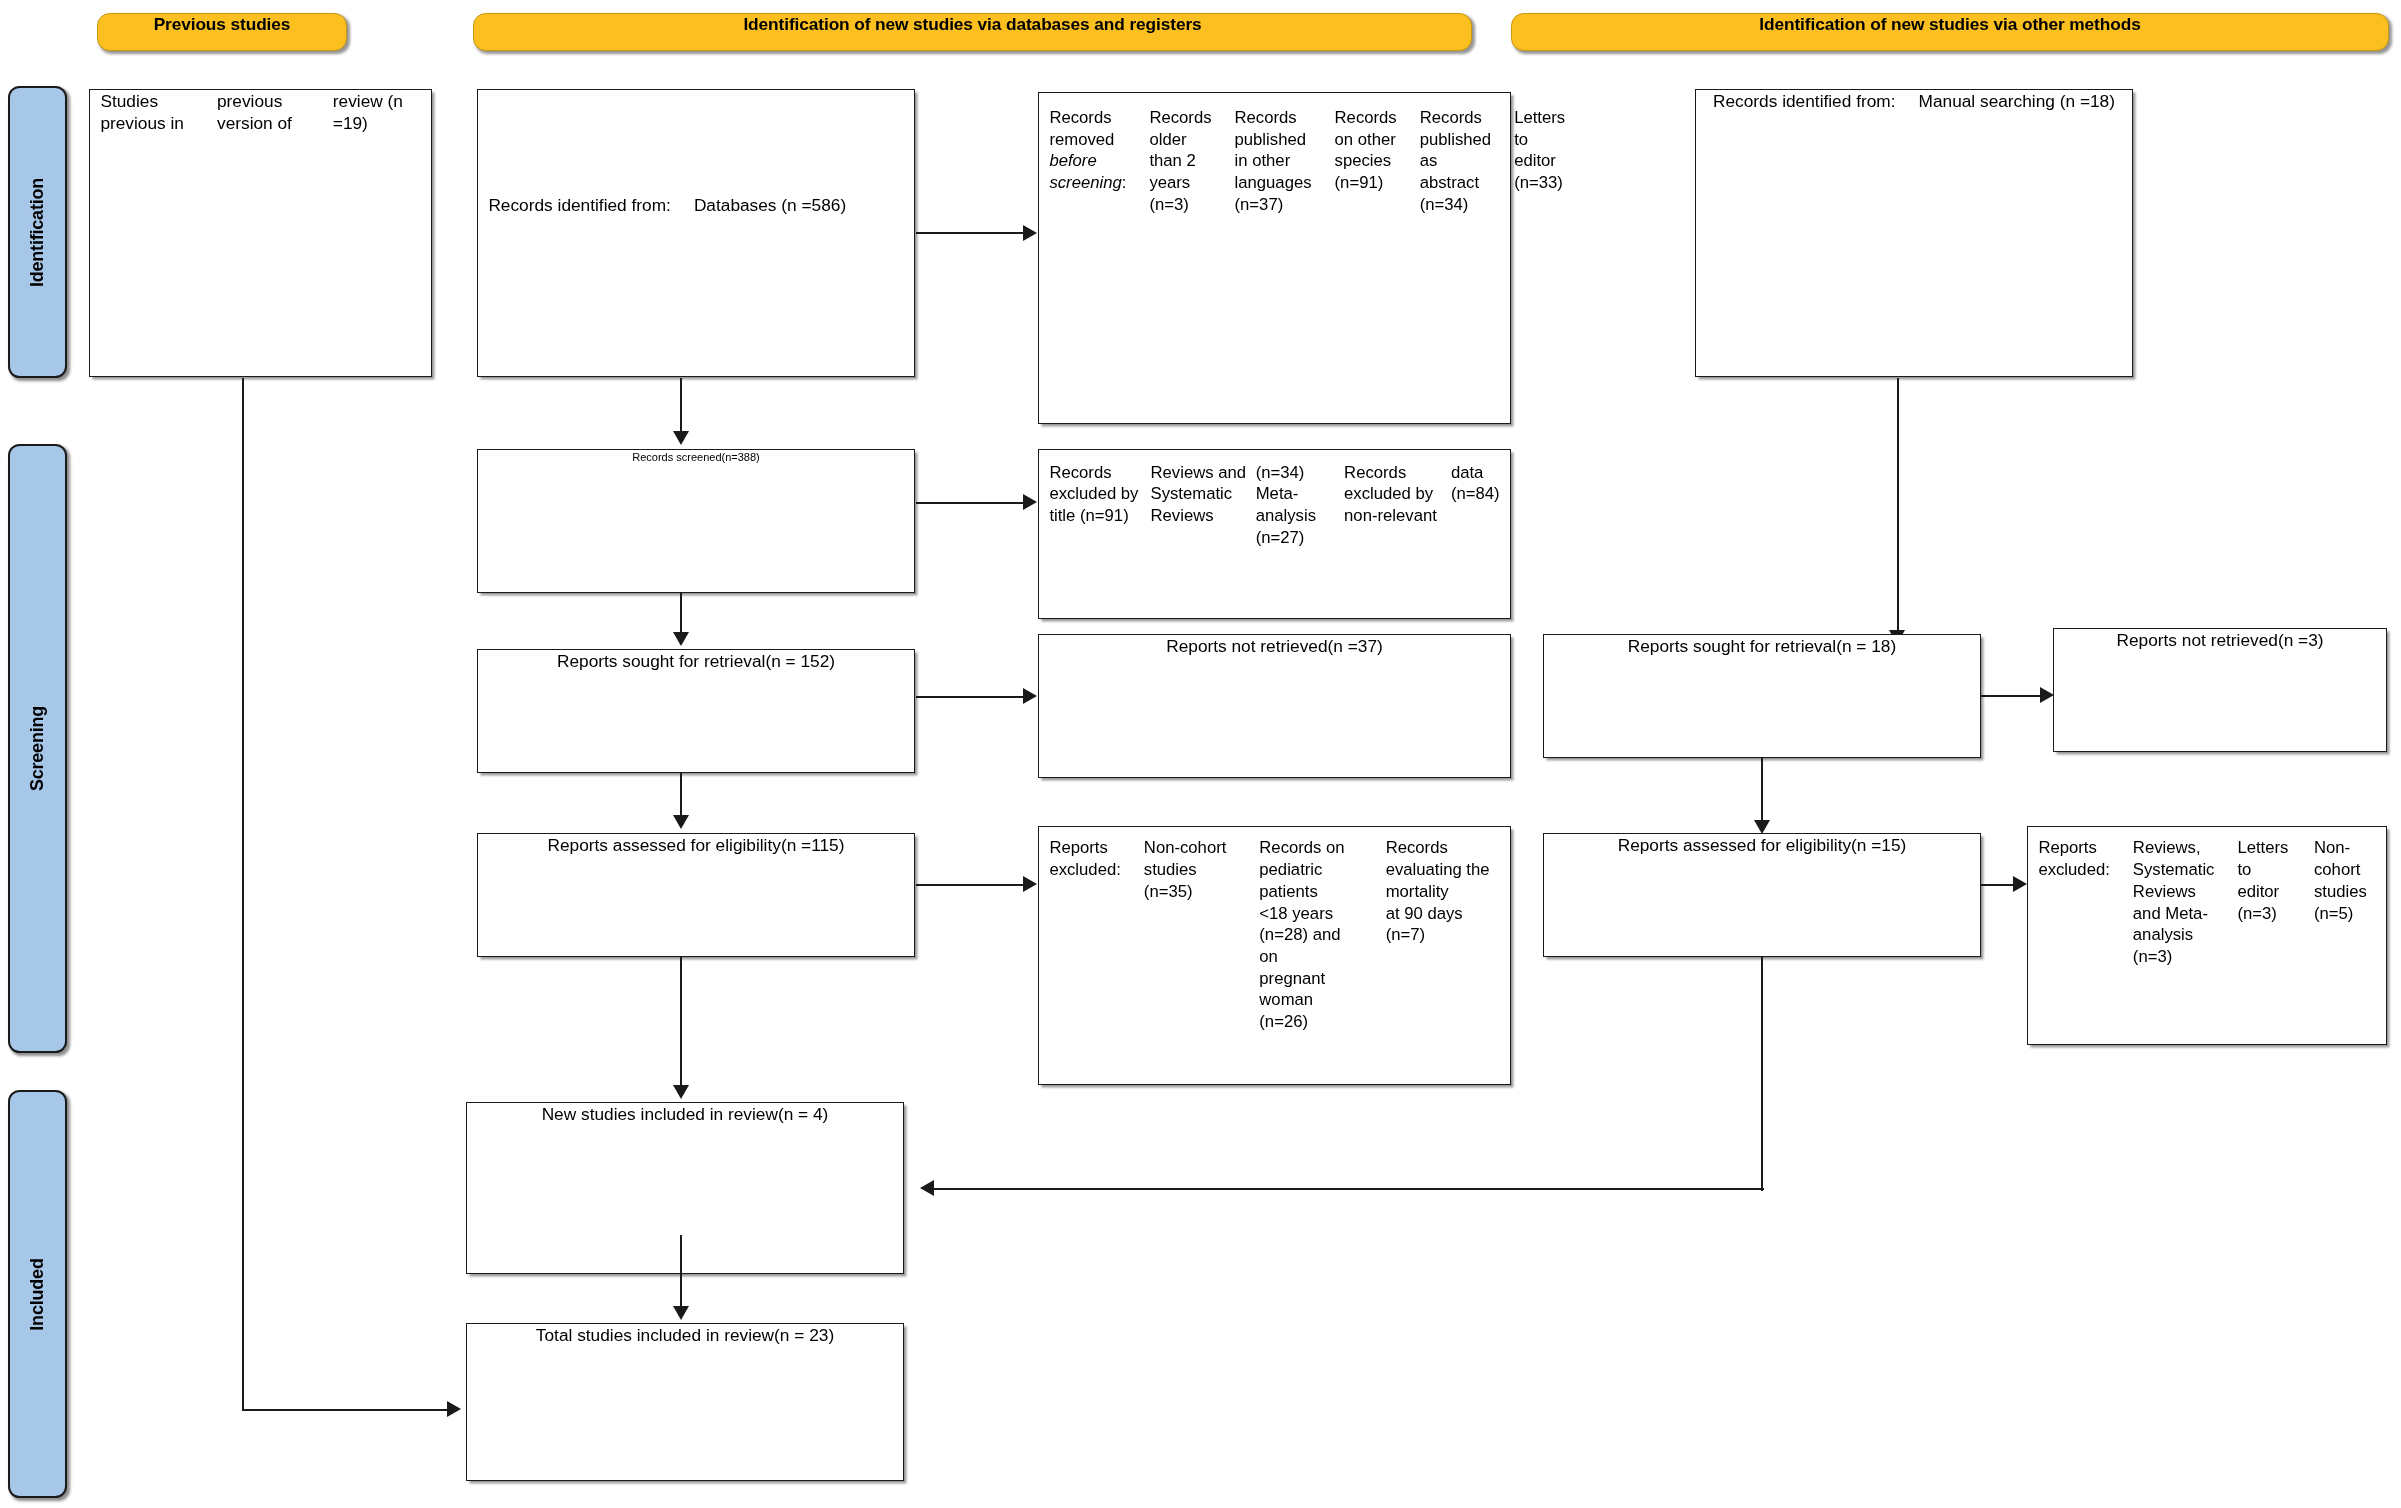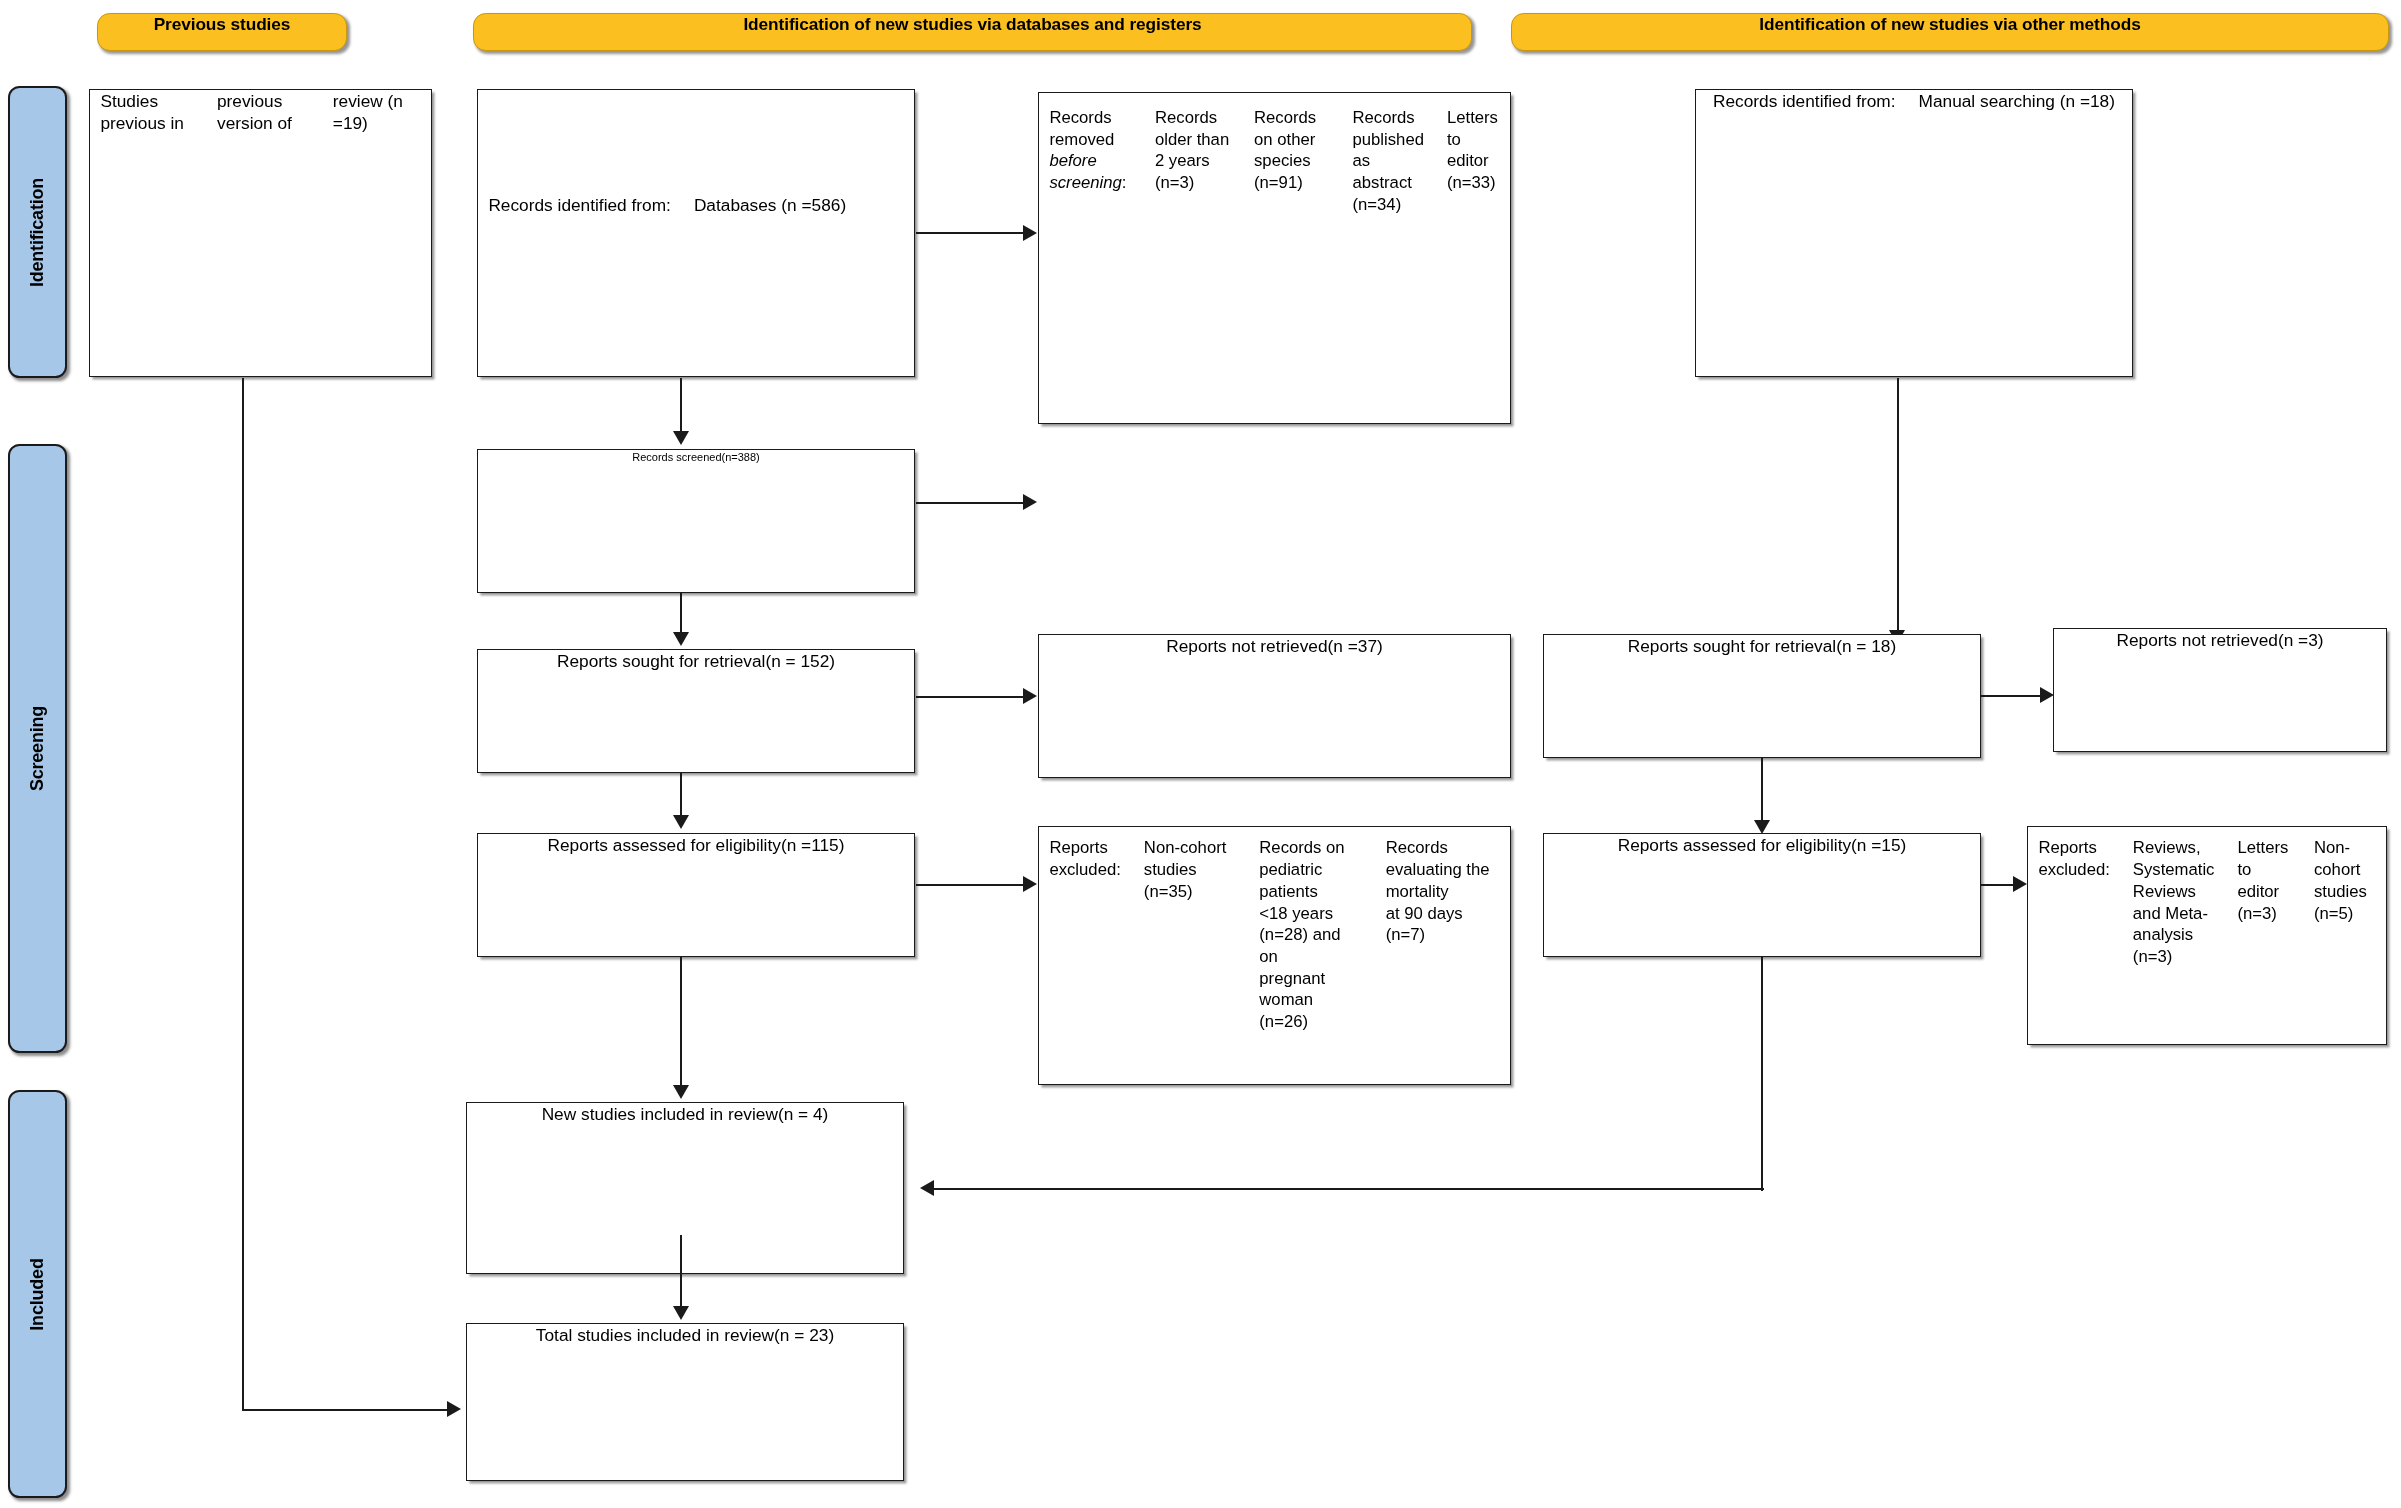--- a/index.html
+++ b/index.html
@@ -144,37 +144,46 @@
     <p>Records identified from:</p>
     <p class="indent">Databases (n =586)</p>
   </div>
 
   <div class="hline" style="left:916px; top:232px; width:110px;"></div>
   <div class="arrow right" style="left:1023px; top:225px;"></div>
 
   <div class="box top" style="left:1038px; top:92px; width:473px; height:332px; font-size:16.7px; padding-top:14px;">
     <p><span>Records removed </span><span class="ital">before screening</span><span>:</span></p>
     <p class="indent">Records older than 2 years (n=3)</p>
+    <p class="indent">Records published in other
+languages (n=37)</p>
     <p class="indent">Records on other species (n=91)</p>
     <p class="indent">Records published as abstract
 (n=34)</p>
     <p class="indent">Letters to editor (n=33)</p>
   </div>
 
   <div class="vline" style="left:680px; top:378px; height:55px;"></div>
   <div class="arrow down" style="left:673px; top:431px;"></div>
 
   <div class="box" style="left:477px; top:449px; width:438px; height:144px; font-size:11px;">
     <p>Records screened</p>
     <p>(n=388)</p>
   </div>
 
   <div class="hline" style="left:916px; top:502px; width:110px;"></div>
   <div class="arrow right" style="left:1023px; top:494px;"></div>
 
+  <div class="box top" style="left:1038px; top:449px; width:473px; height:170px; font-size:16.7px; padding-top:11.5px;">
+    <p>Records excluded by title (n=91)</p>
+    <p>Reviews and Systematic Reviews</p>
+    <p>(n=34) Meta-analysis (n=27)</p>
+    <p>Records excluded by non-relevant</p>
+    <p>data (n=84)</p>
+  </div>
 
   <div class="vline" style="left:680px; top:593px; height:40px;"></div>
   <div class="arrow down" style="left:673px; top:632px;"></div>
 
   <div class="box" style="left:477px; top:649px; width:438px; height:124px; font-size:17.3px;">
     <p>Reports sought for retrieval</p>
     <p>(n = 152)</p>
   </div>
 
   <div class="hline" style="left:916px; top:696px; width:110px;"></div>

